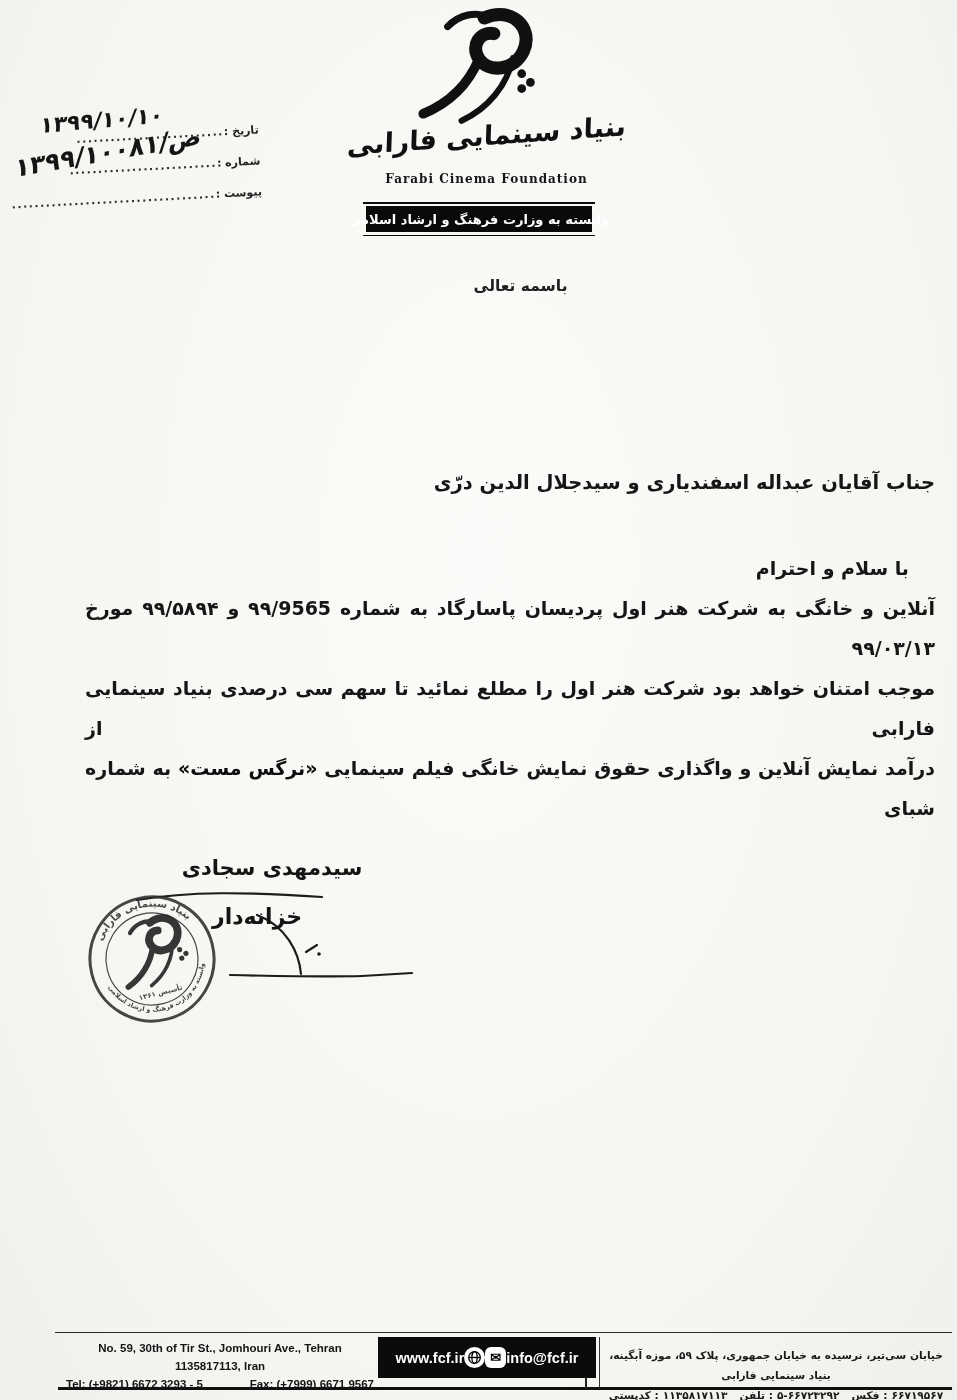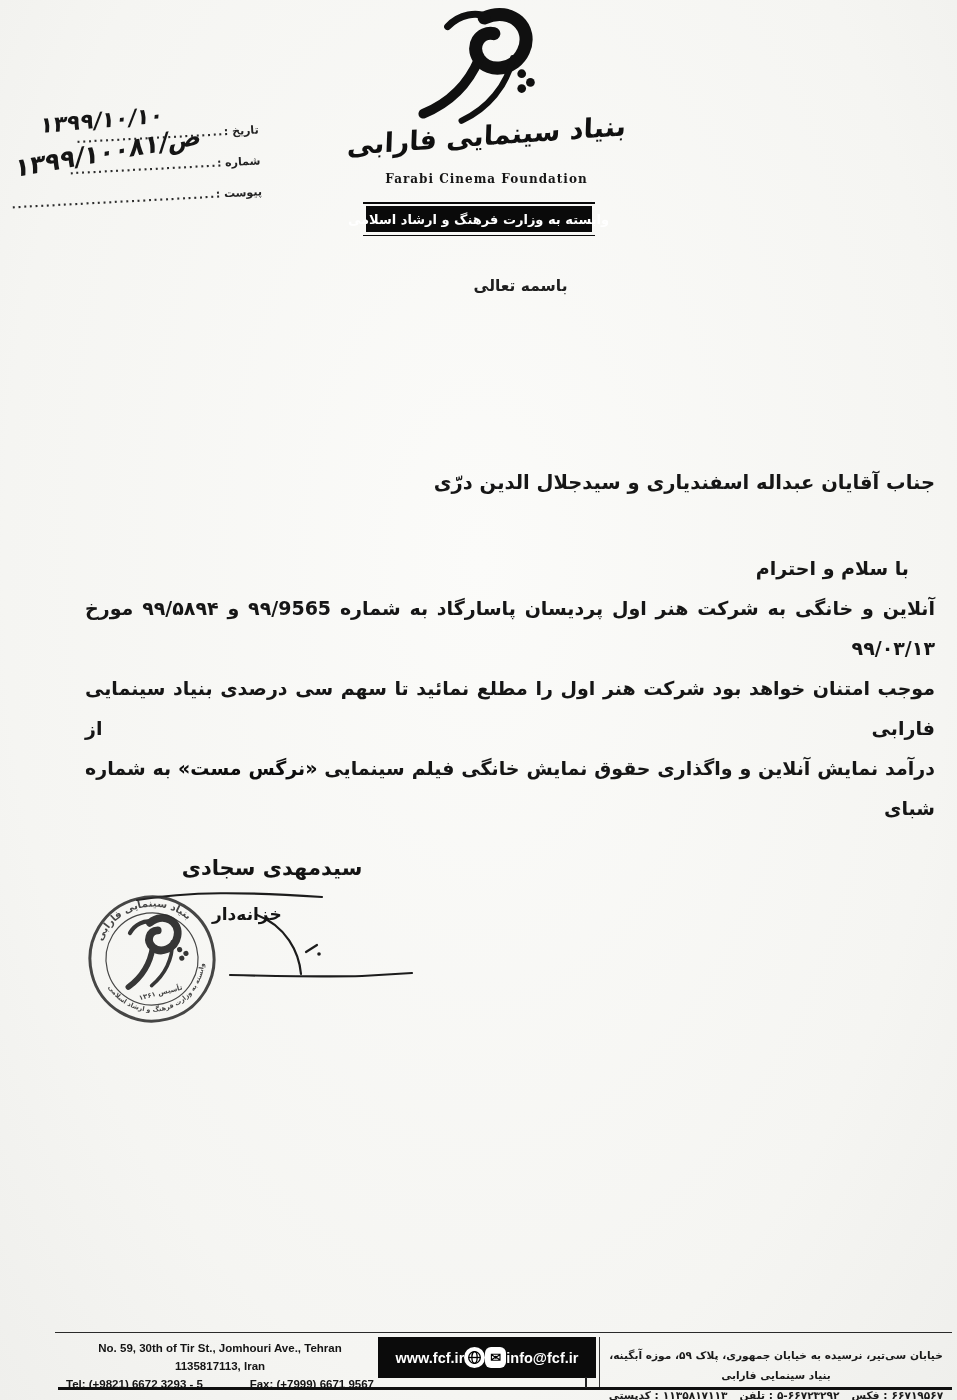--- a/index.html
+++ b/index.html
@@ -45,21 +45,21 @@
   .salut{text-align:right;padding-right:26px;font-weight:bold;line-height:40px;}
   .bline{text-align:justify;text-align-last:justify;text-justify:inter-word;line-height:40px;}
   .bline.indent{padding-right:26px;}
   .bline b{font-weight:800;color:#0d0d0d;margin-top:32px;}
   .iban{direction:ltr;unicode-bidi:isolate;font-weight:bold;letter-spacing:.5px;}
 
   
   .sig{position:absolute;top:828px;left:60px;width:420px;height:210px;margin-top:20px;}
   .sig-name{position:absolute;top:8px;left:92px;width:240px;text-align:center;
             font-size:21px;font-weight:bold;direction:rtl;color:#141414;}
-  .sig-title{position:absolute;top:56px;left:152px;font-size:17px;font-weight:bold;direction:rtl;color:#141414;}
+  .sig-title{position:absolute;top:56px;left:152px;font-size:22px;font-weight:bold;direction:rtl;color:#141414;}
   .scrawl{position:absolute;top:0;left:0;}
   .stamp{position:absolute;top:31px;left:12px;opacity:.88;}
 
   
   .f-topline{position:absolute;top:1332px;left:55px;width:897px;height:1px;background:#2a2a2a;}
   .f-en{position:absolute;top:1339px;left:66px;width:308px;
         font-family:"Liberation Sans",sans-serif;font-size:11.5px;font-weight:bold;color:#141414;line-height:18px;text-align:center;}
   .f-en .row2{display:flex;justify-content:space-between;}
   .f-box{position:absolute;top:1337px;left:378px;width:218px;height:41px;background:#0b0b0b;
          color:#ffffff;display:flex;align-items:center;justify-content:center;gap:0;

